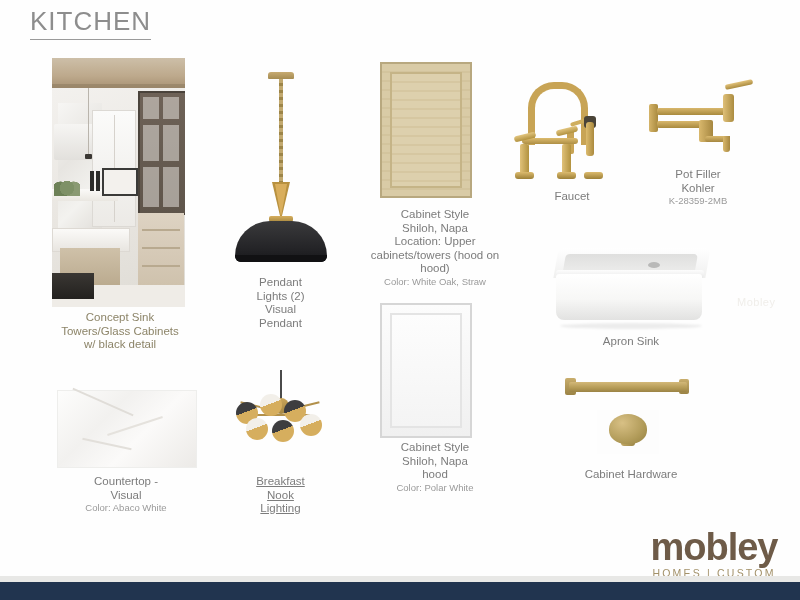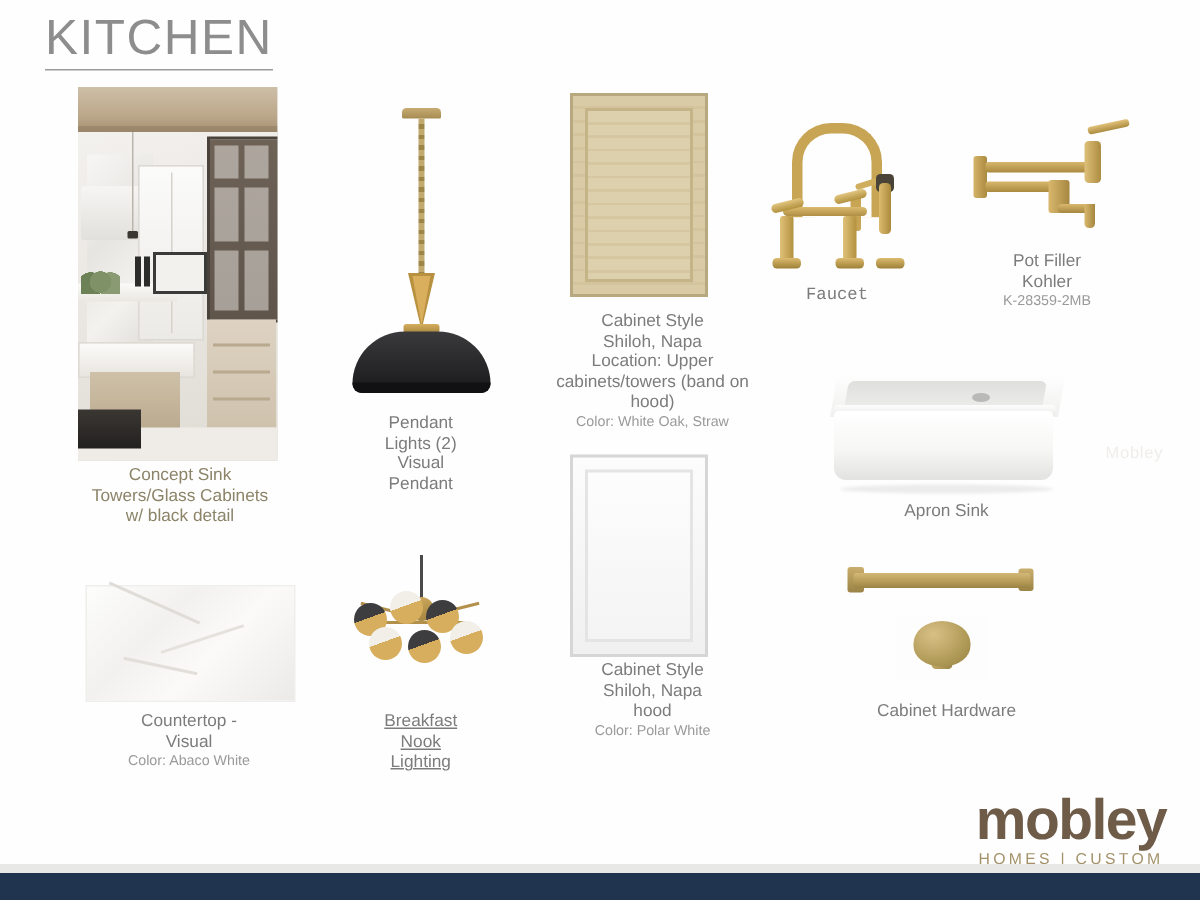--- a/index.html
+++ b/index.html
@@ -8,21 +8,21 @@
     background:#ffffff;
     font-family:"Liberation Sans", sans-serif;
     overflow:hidden;
     position:relative;
   }
   .board{position:absolute;inset:0;background:#fefefe;}
 
   
   .title{
     position:absolute;left:30px;top:6px;
-    font-size:33px;letter-spacing:1px;color:#8d8d8d;
+    font-size:26px;letter-spacing:1px;color:#8d8d8d;
     border-bottom:1.5px solid #9a9a9a;padding-bottom:2px;
     font-weight:400;
   }
 
   
   .cap{
     position:absolute;text-align:center;color:#7c7c7c;
     font-size:11.5px;line-height:13.5px;font-weight:400;
   }
   .cap.tan{color:#8c8468;}
@@ -248,21 +248,21 @@
     <div>Pendant</div>
   </div>
 
   <div class="door oak">
     <div class="inner"></div>
   </div>
   <div class="cap" style="left:355px;top:208px;width:160px;">
     <div>Cabinet Style</div>
     <div>Shiloh, Napa</div>
     <div>Location: Upper</div>
-    <div>cabinets/towers (band on</div>
+    <div>cabinets/towers (hood on</div>
     <div>hood)</div>
     <span class="sub">Color: White Oak, Straw</span>
   </div>
 
   <div class="door white">
     <div class="inner"></div>
   </div>
   <div class="cap" style="left:355px;top:441px;width:160px;">
     <div>Cabinet Style</div>
     <div>Shiloh, Napa</div>
@@ -278,21 +278,21 @@
     <div class="post" style="left:12px;top:66px"></div>
     <div class="base" style="left:7px;top:94px"></div>
     <div class="hl" style="left:48px;top:50px;transform:rotate(-14deg)"></div>
     <div class="post" style="left:54px;top:66px"></div>
     <div class="base" style="left:49px;top:94px"></div>
     <div class="spraylever"></div>
     <div class="sprayhead"></div>
     <div class="spray"></div>
     <div class="base" style="left:76px;top:94px"></div>
   </div>
-  <div class="cap" style="left:508px;top:190px;width:100px;font-family:Liberation Mono, monospace;">
+  <div class="cap" style="left:522px;top:190px;width:100px;">
     <div>Faucet</div>
   </div>
 
   <div class="potfill">
     <div class="plate"></div>
     <div class="armA"></div>
     <div class="armB"></div>
     <div class="knuckle"></div>
     <div class="handle"></div>
     <div class="body"></div>

